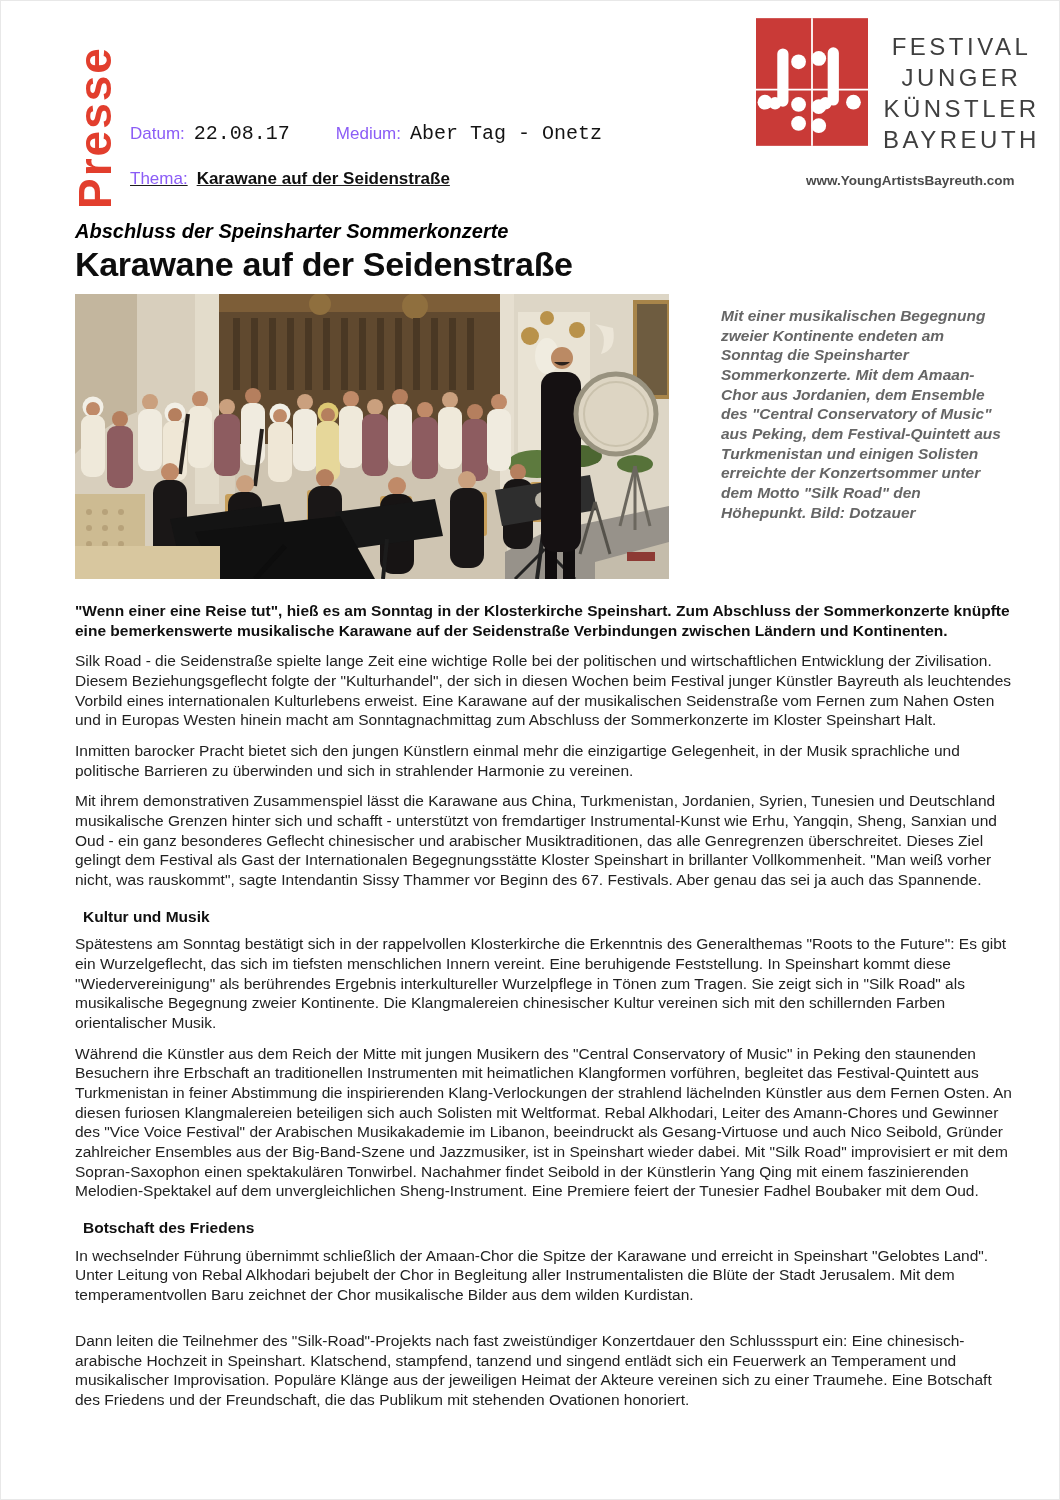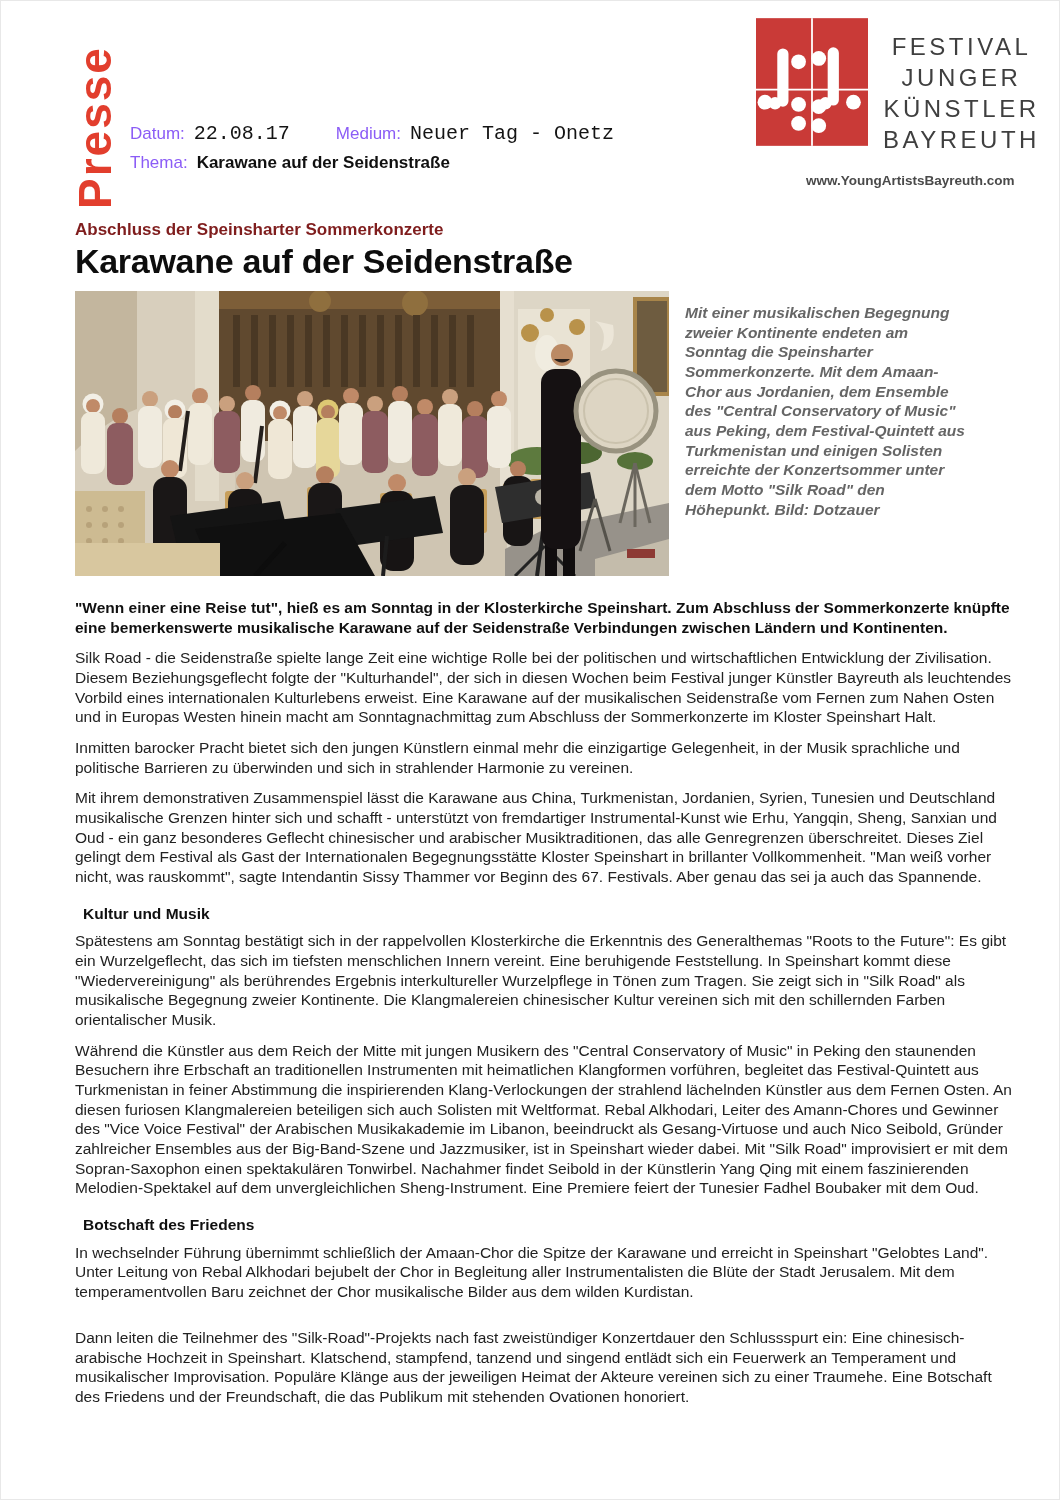--- a/index.html
+++ b/index.html
@@ -10,36 +10,36 @@
   }
   
   .presse{
     position:absolute;left:68px;top:14px;height:195px;
     writing-mode:vertical-rl;transform:rotate(180deg);
     font-size:46px;font-weight:bold;color:#e23e2d;letter-spacing:2px;white-space:nowrap;
   }
   
   .meta{position:absolute;left:130px;top:122px;}
   .meta-row{display:flex;align-items:baseline;}
-  .meta-row + .meta-row{margin-top:8px;}
+  .meta-row + .meta-row{margin-top:24px;text-decoration:underline;}
   .meta-label{font-size:17px;color:#8b5cf6;}
   .meta-value{font-size:20px;color:#141414;margin-left:9px;white-space:nowrap;font-family:Liberation Mono, monospace;}
   .meta-gap{margin-left:46px;text-align:right;}
   .meta-topic{font-size:17px;font-weight:bold;color:#101010;margin-left:9px;white-space:nowrap;}
   
   .brand{position:absolute;left:756px;top:18px;display:flex;text-align:center;}
   .logo-mark{width:112px;height:128px;display:block;}
   .logo-text{margin-left:15px;padding-top:13px;font-size:24px;line-height:31px;
     letter-spacing:3.5px;color:#3f3f3f;white-space:nowrap;}
   .website{position:absolute;left:806px;top:173px;font-size:13.5px;font-weight:bold;color:#4a4a4a;}
   
   .article{position:absolute;left:75px;top:220px;width:937px;}
-  .kicker{font-size:17px;font-weight:bold;color:#7f1d1d;}
+  .kicker{font-size:20px;font-weight:bold;color:#000000;font-style:italic;}
   .title{font-size:34px;font-weight:bold;color:#0d0d0d;margin:2px 0 10px;letter-spacing:-0.3px;}
-  .figure-row{display:flex;}
+  .figure-row{display:flex;gap:36px;}
   .photo{width:594px;height:285px;flex:0 0 auto;display:block;}
   .caption{margin-left:16px;padding-top:12px;width:282px;
     font-size:15.5px;line-height:1.27;font-weight:bold;font-style:italic;color:#666666;}
   .lead{font-weight:bold;color:#101010;margin:22px 0 0;}
   p{margin:11px 0 0;font-size:15.5px;line-height:1.27;color:#222222;}
   h2{font-size:15.5px;line-height:1.27;font-weight:bold;color:#101010;margin:17px 8px 0;}
   p.tight{margin-top:8px;}
   p.gap-top{margin-top:26px;}
 </style>
 </head>
@@ -47,21 +47,21 @@
 
 <div class="page">
 
   <div class="presse">Presse</div>
 
   <div class="meta">
     <div class="meta-row">
       <span class="meta-label">Datum:</span>
       <span class="meta-value">22.08.17</span>
       <span class="meta-label meta-gap">Medium:</span>
-      <span class="meta-value">Neuer Tag - Onetz</span>
+      <span class="meta-value">Aber Tag - Onetz</span>
     </div>
     <div class="meta-row">
       <span class="meta-label">Thema:</span>
       <span class="meta-topic">Karawane auf der Seidenstraße</span>
     </div>
   </div>
 
   <div class="brand">
     <svg class="logo-mark" viewBox="0 0 100 114" xmlns="http://www.w3.org/2000/svg">
       <rect x="0" y="0" width="100" height="114" fill="#c93a37"></rect>

